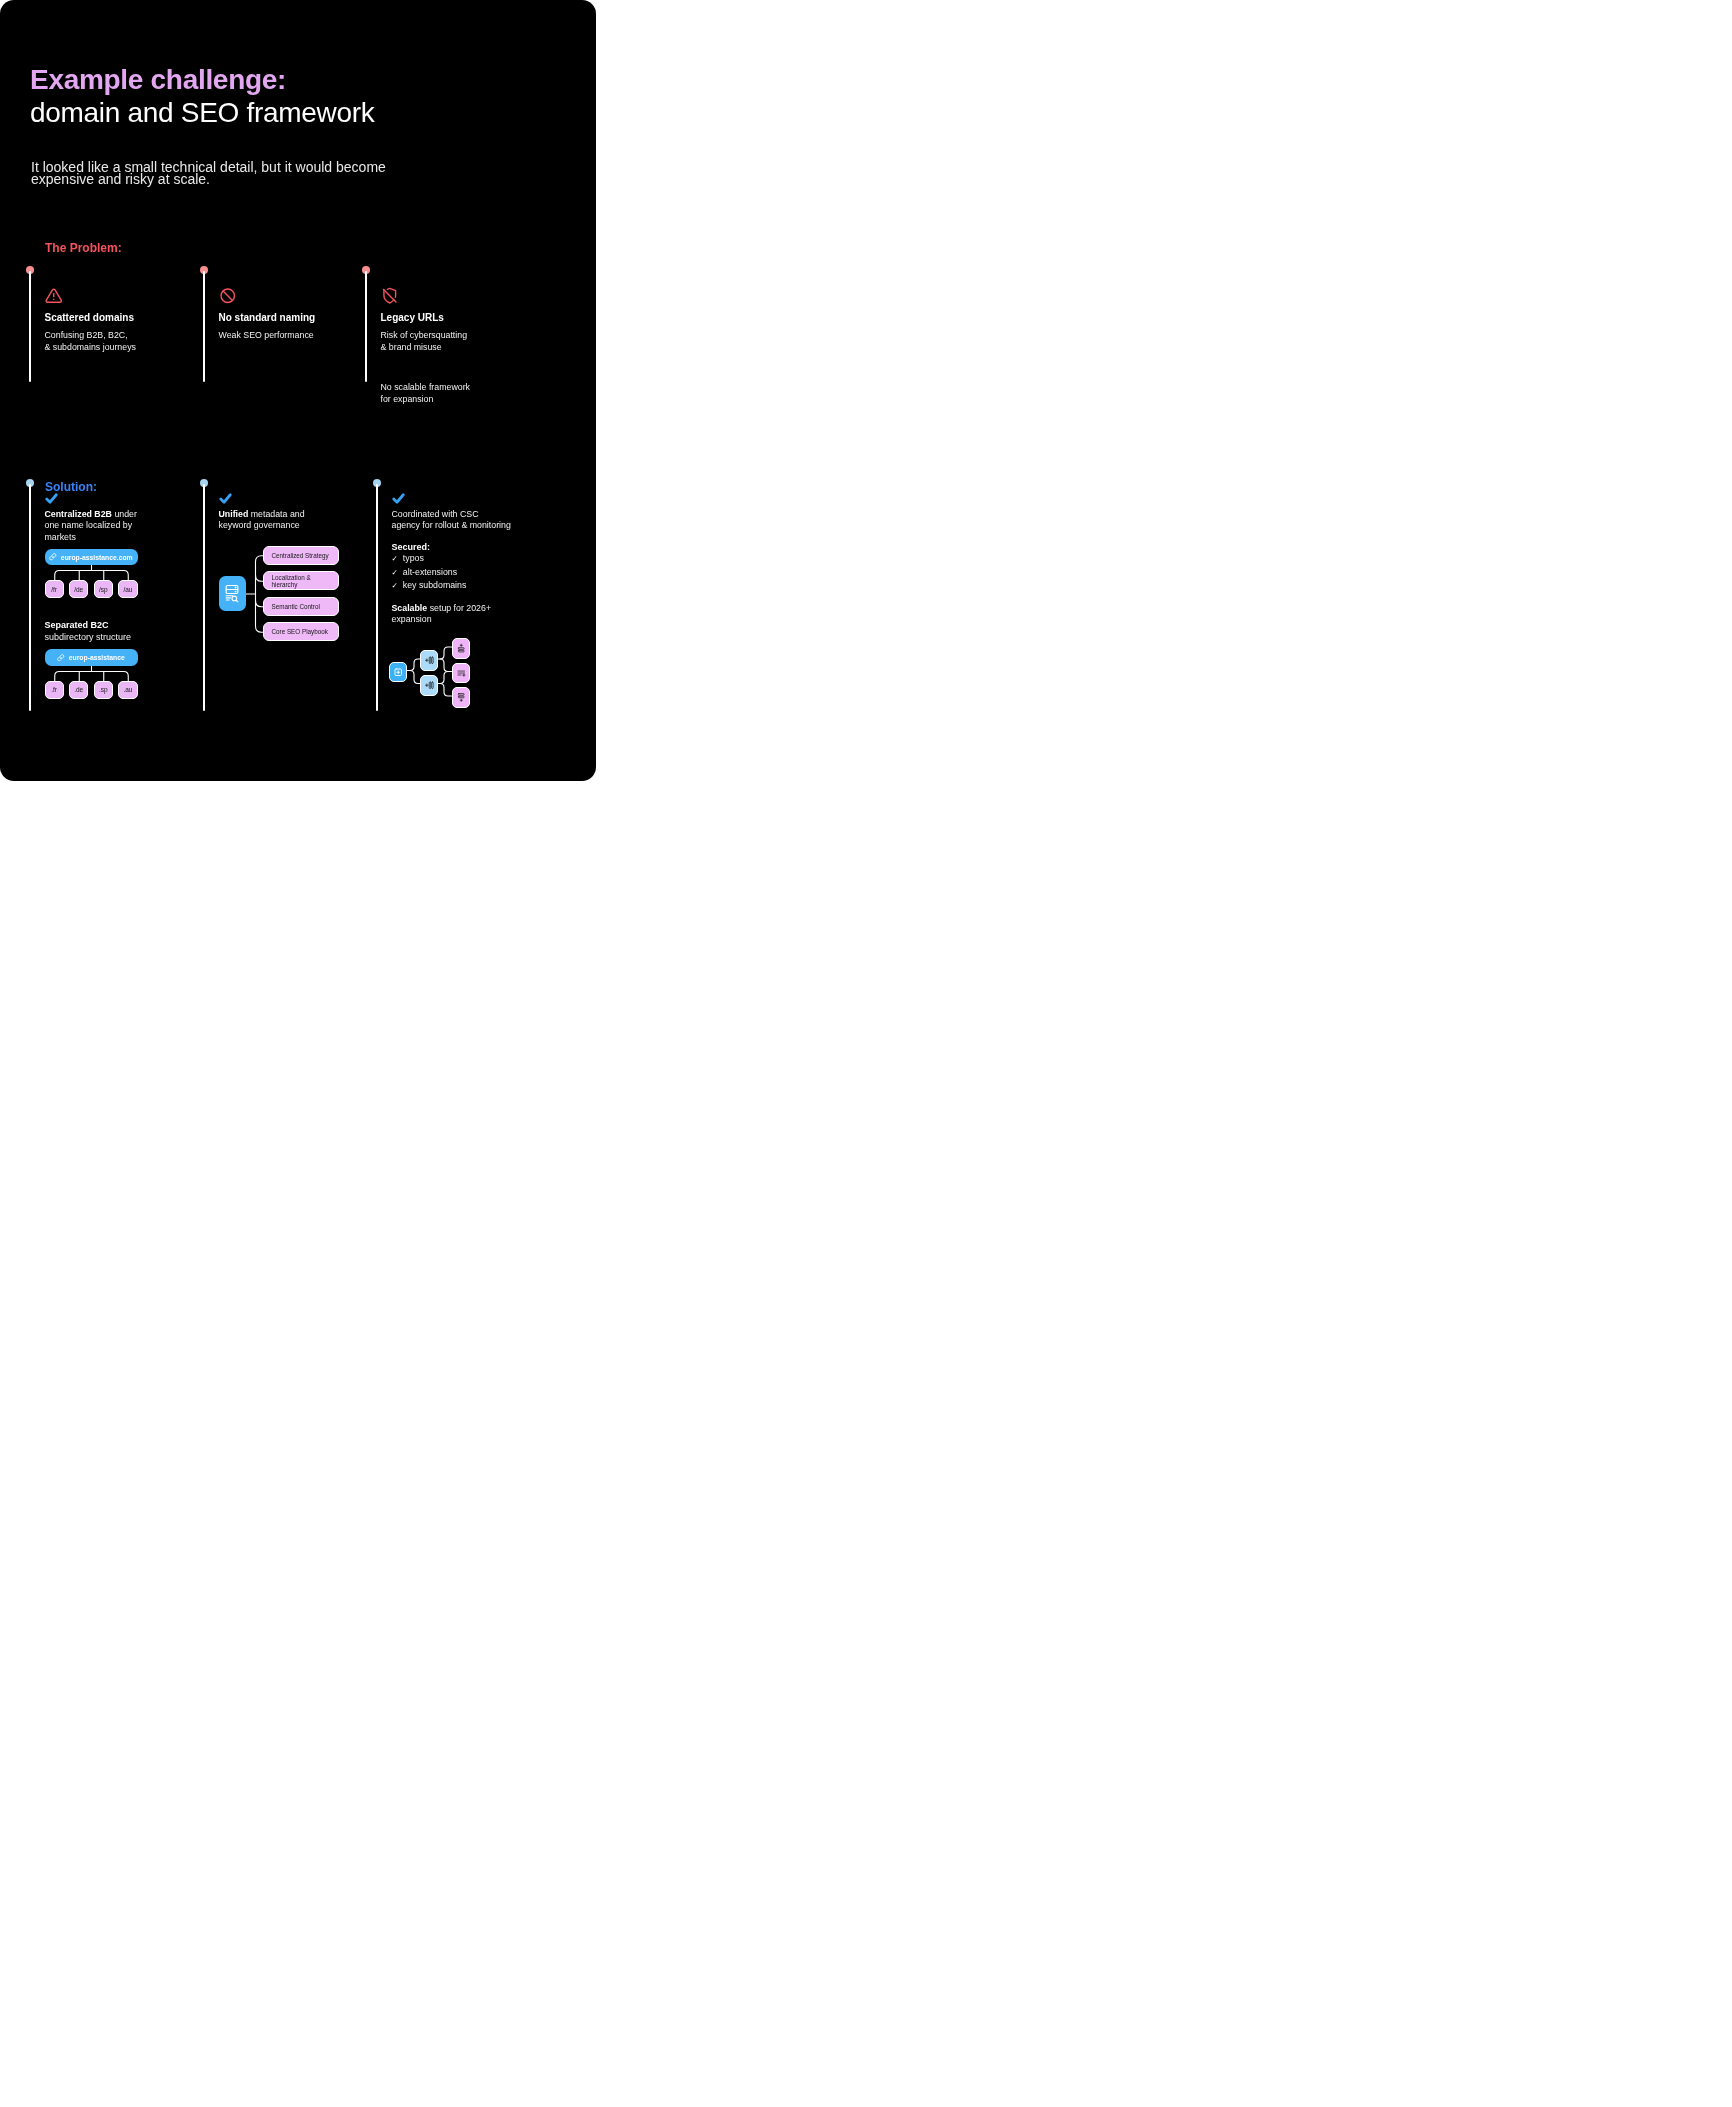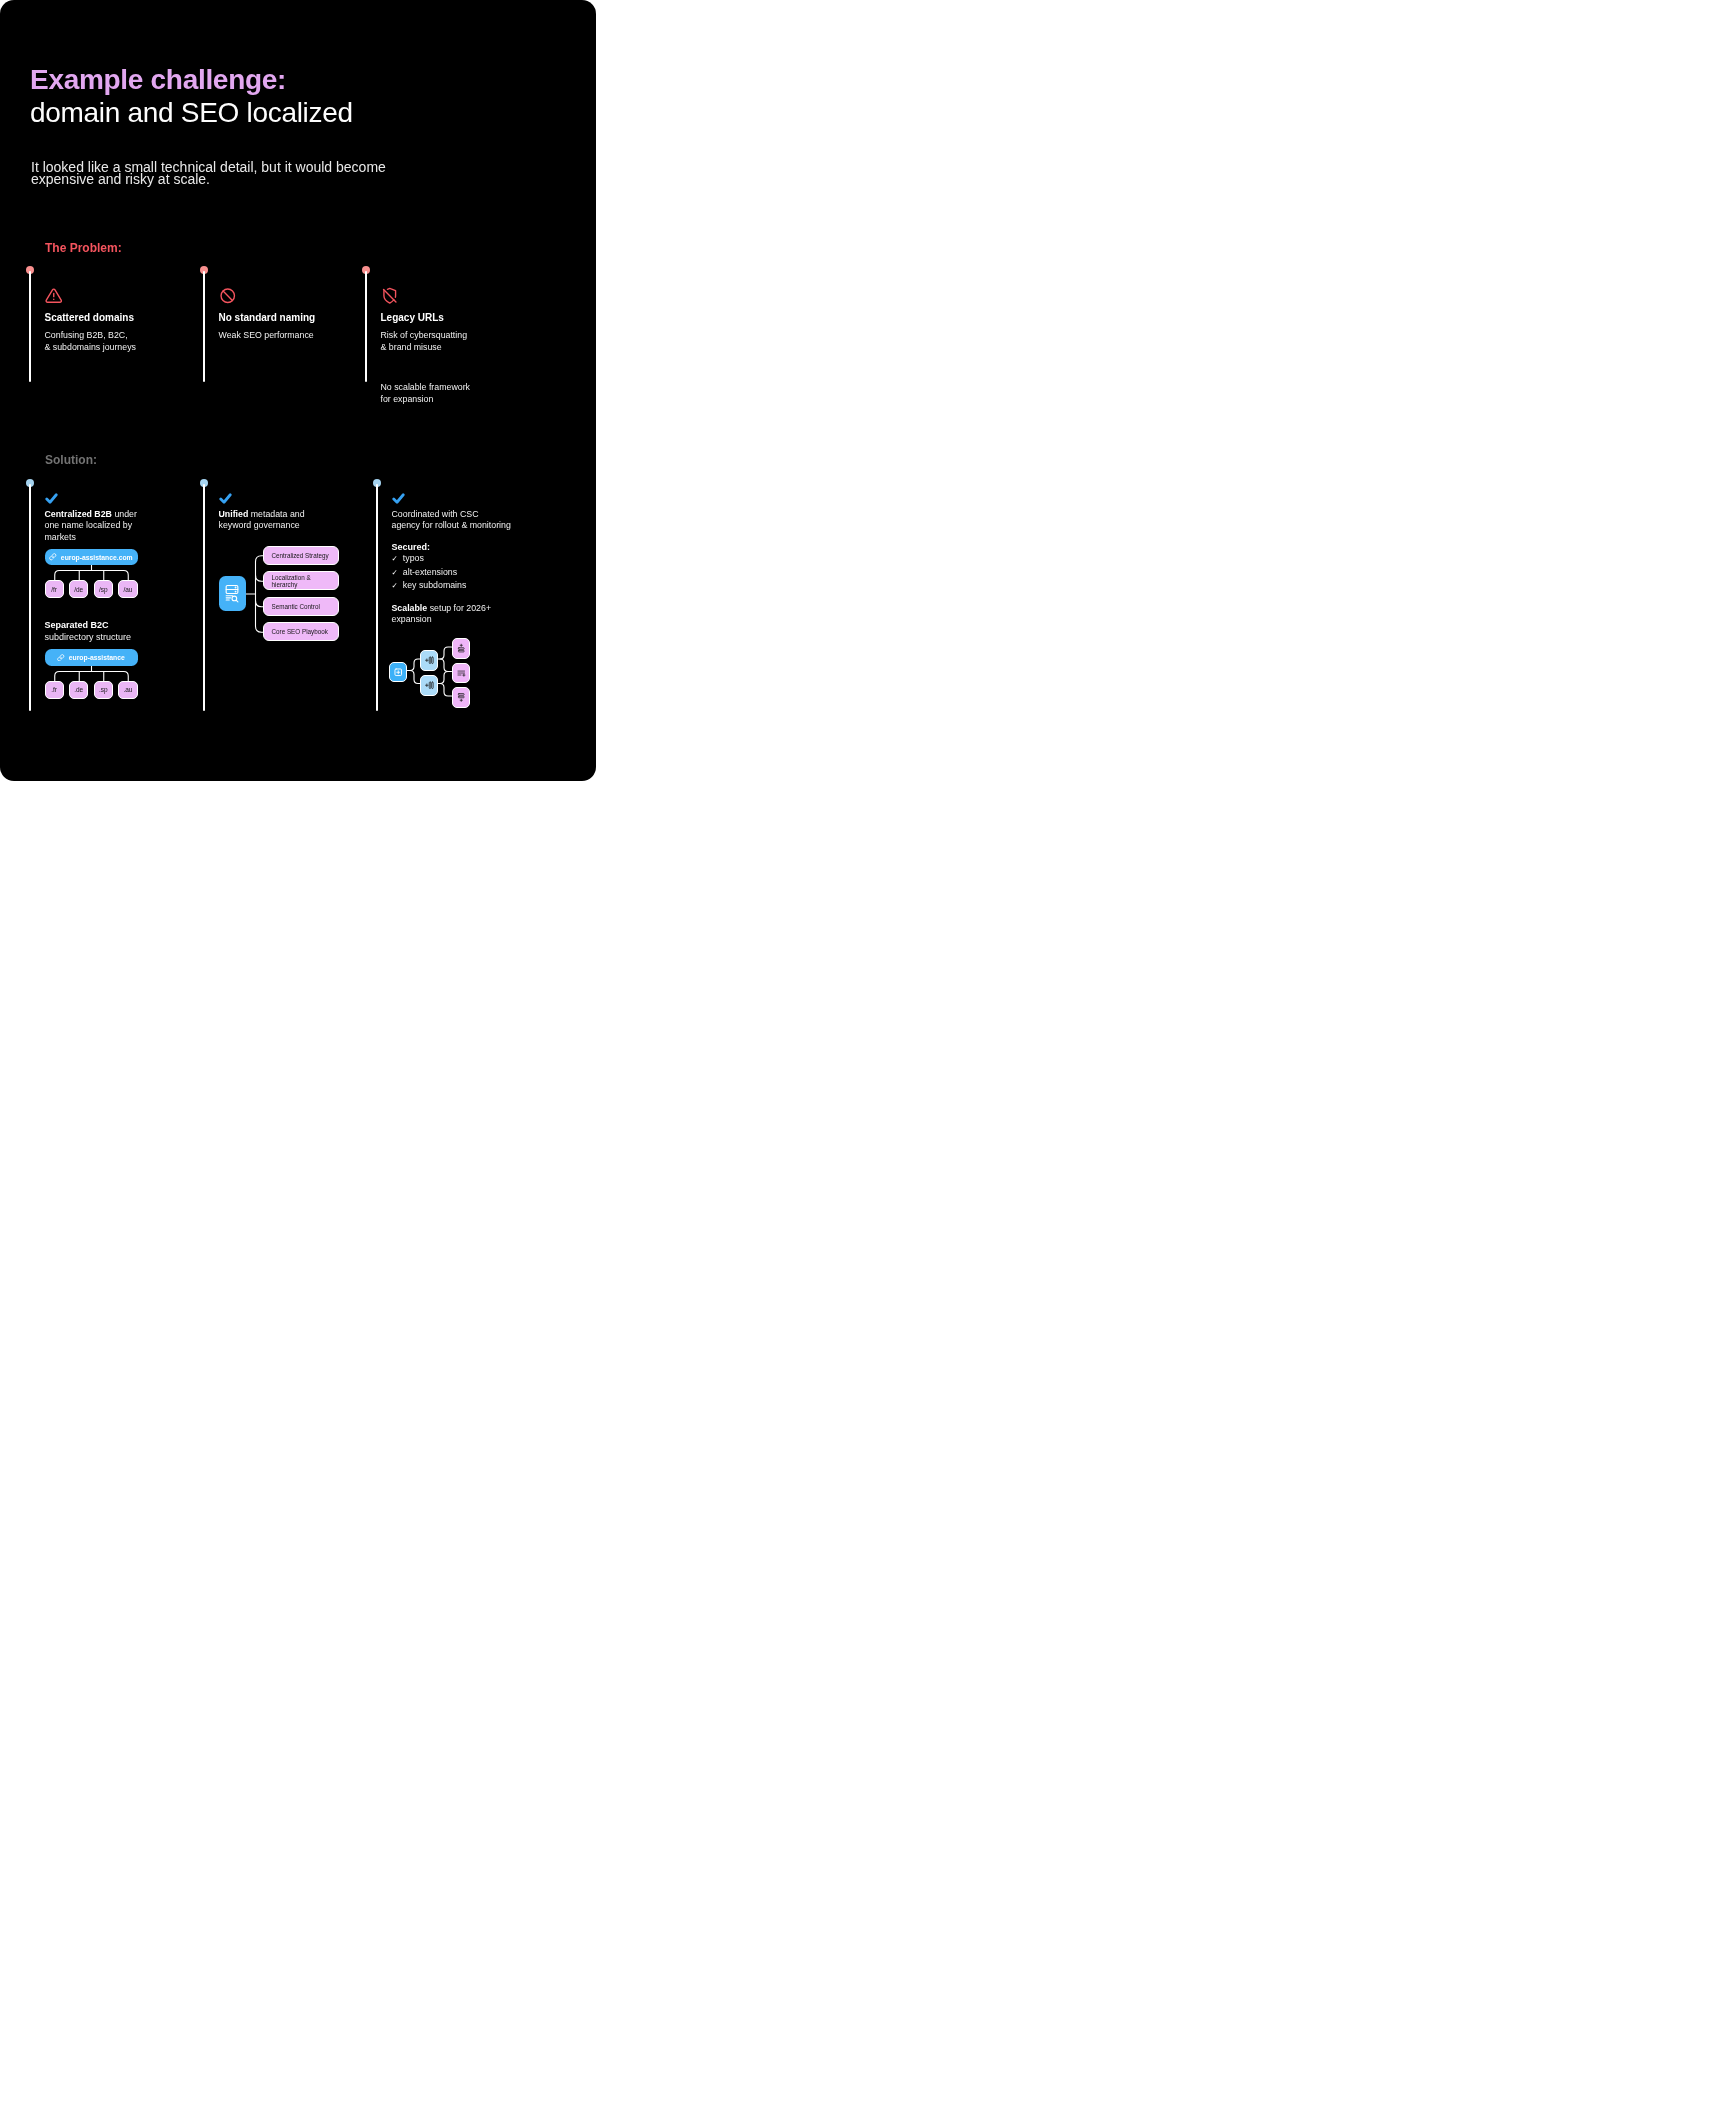--- a/index.html
+++ b/index.html
@@ -10,21 +10,21 @@
   }
   
   .header { position:absolute; left:30px; top:63px; }
   .title-accent { display:block; font-size:28px; line-height:33px; font-weight:bold; color:#e2a7f0; letter-spacing:-0.3px; }
   .title-rest   { display:block; font-size:28px; line-height:33px; font-weight:400; color:#fdfdfd; letter-spacing:-0.3px; }
   .subtitle { position:absolute; left:31px; top:148px; font-size:14px; line-height:11.5px; color:#e9e9e9; white-space:pre-line; }
 
   
   .section-h { position:absolute; margin:0; font-size:12px; font-weight:bold; }
   #problem-h  { left:45px; top:241px; color:#f4545e; }
-  #solution-h { left:45px; top:453px; color:#737373; }
+  #solution-h { left:45px; top:480px; color:#3b82f6; }
 
   
   .tcol { position:absolute; width:168px; }
   .tcol .dot   { position:absolute; left:0; top:0; width:8px; height:8px; border-radius:50%; }
   .problem-col  .dot { background:#f9908f; }
   .solution-col .dot { background:#a5d3f0; }
   .tcol .vline { position:absolute; left:3.4px; top:4.5px; width:1.2px; background:#fff; border-radius:1px; }
   .problem-col  .vline { height:111px; }
   .solution-col .vline { height:227px; }
   .tcol .content { margin-left:18.5px; }
@@ -84,21 +84,21 @@
   svg { display:block; }
 </style>
 </head>
 <body>
 
 <div class="card">
 
   <div class="header">
     <h1 style="margin:0; font-size:0;">
       <span class="title-accent">Example challenge:</span>
-      <span class="title-rest">domain and SEO localized</span>
+      <span class="title-rest">domain and SEO framework</span>
     </h1>
   </div>
   <p class="subtitle">It looked like a small technical detail, but it would become
 expensive and risky at scale.</p>
 
   <h2 class="section-h" id="problem-h">The Problem:</h2>
 
   <div class="tcol problem-col" style="left:26px; top:266px;">
     <span class="dot"></span>
     <span class="vline"></span>

